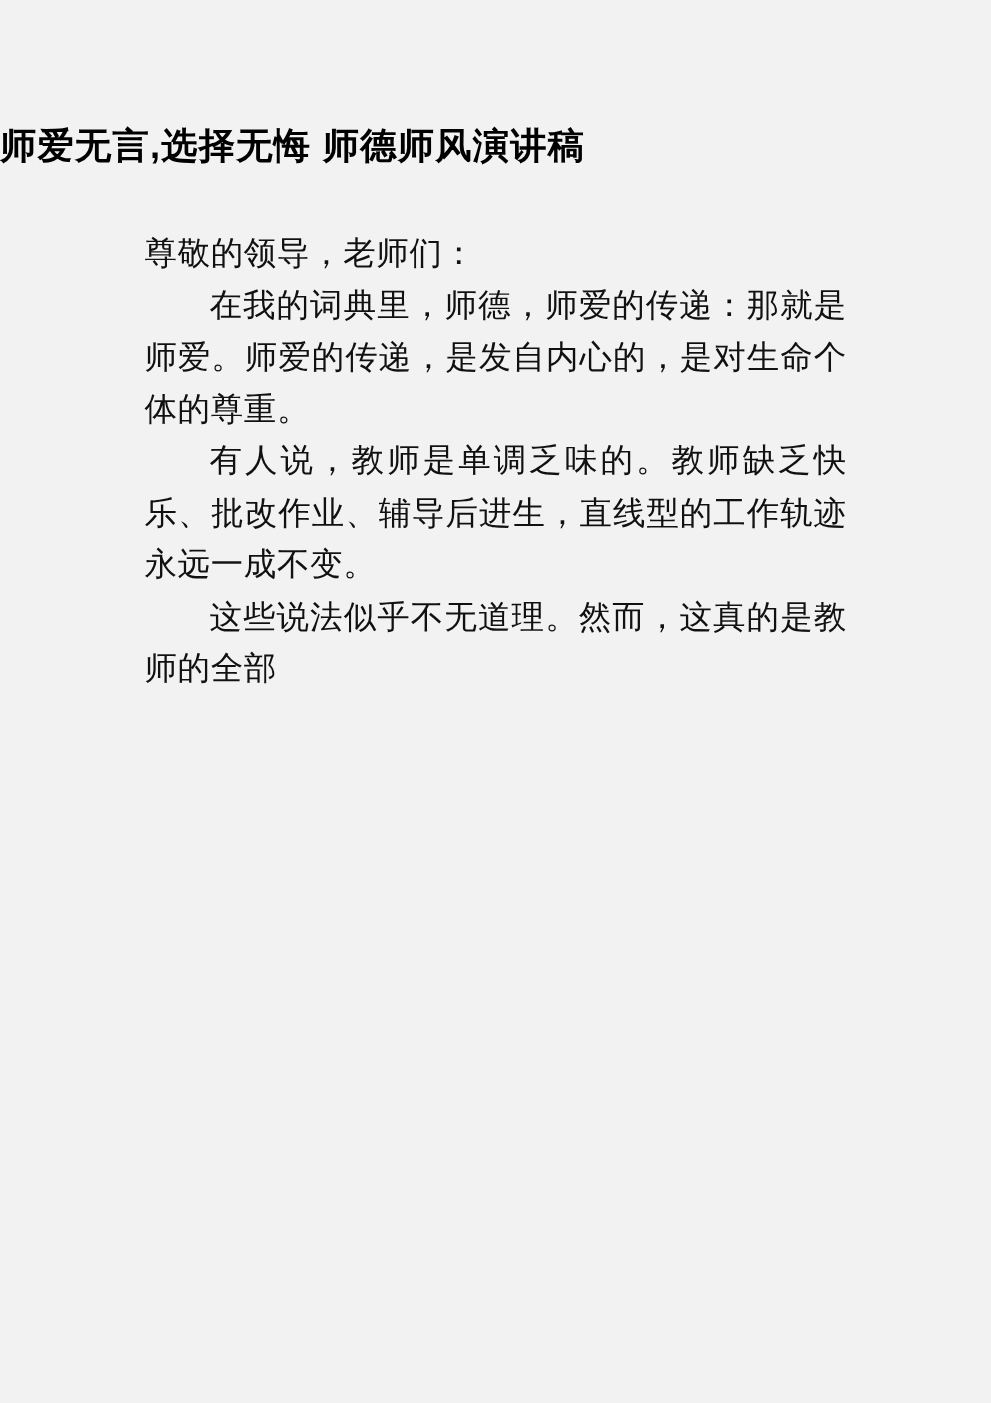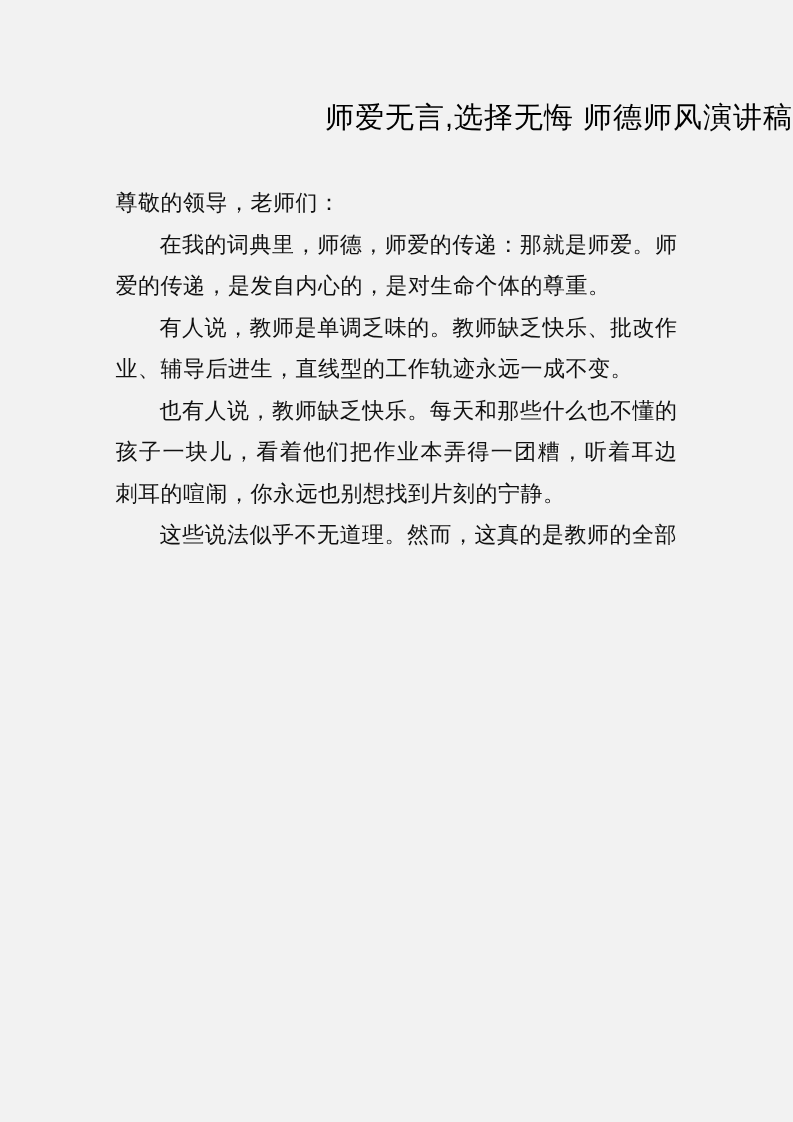--- a/index.html
+++ b/index.html
@@ -13,31 +13,31 @@
     position: relative;
     width: 793px;
     height: 1122px;
     margin: 0 auto;
     background: #f2f2f2;
     overflow: hidden;
   }
   .doc-title {
     margin: 96px 0 0 0;
     padding: 0;
-    text-align: right;
+    text-align: left;
     font-size: 29px;
     line-height: 42px;
-    font-weight: normal;
+    font-weight: bold;
     color: #000000;
     letter-spacing: 1px;
   }
   .content {
     width: 562px;
     margin: 44px auto 0 auto;
-    font-size: 22px;
+    font-size: 26px;
     line-height: 41.5px;
     color: #111111;
     text-align: justify;
     letter-spacing: 0.5px;
   }
   .content p {
     margin: 0;
     padding: 0;
     text-indent: 2em;
   }
@@ -48,16 +48,15 @@
 </head>
 <body>
 
 <div class="page">
   <h1 class="doc-title">师爱无言,选择无悔 师德师风演讲稿</h1>
 
   <div class="content">
     <p class="no-indent">尊敬的领导，老师们：</p>
     <p>在我的词典里，师德，师爱的传递：那就是师爱。师爱的传递，是发自内心的，是对生命个体的尊重。</p>
     <p>有人说，教师是单调乏味的。教师缺乏快乐、批改作业、辅导后进生，直线型的工作轨迹永远一成不变。</p>
-    <p>也有人说，教师缺乏快乐。每天和那些什么也不懂的孩子一块儿，看着他们把作业本弄得一团糟，听着耳边刺耳的喧闹，你永远也别想找到片刻的宁静。</p>
     <p>这些说法似乎不无道理。然而，这真的是教师的全部</p>
   </div>
 </div>
 
 </body></html>

